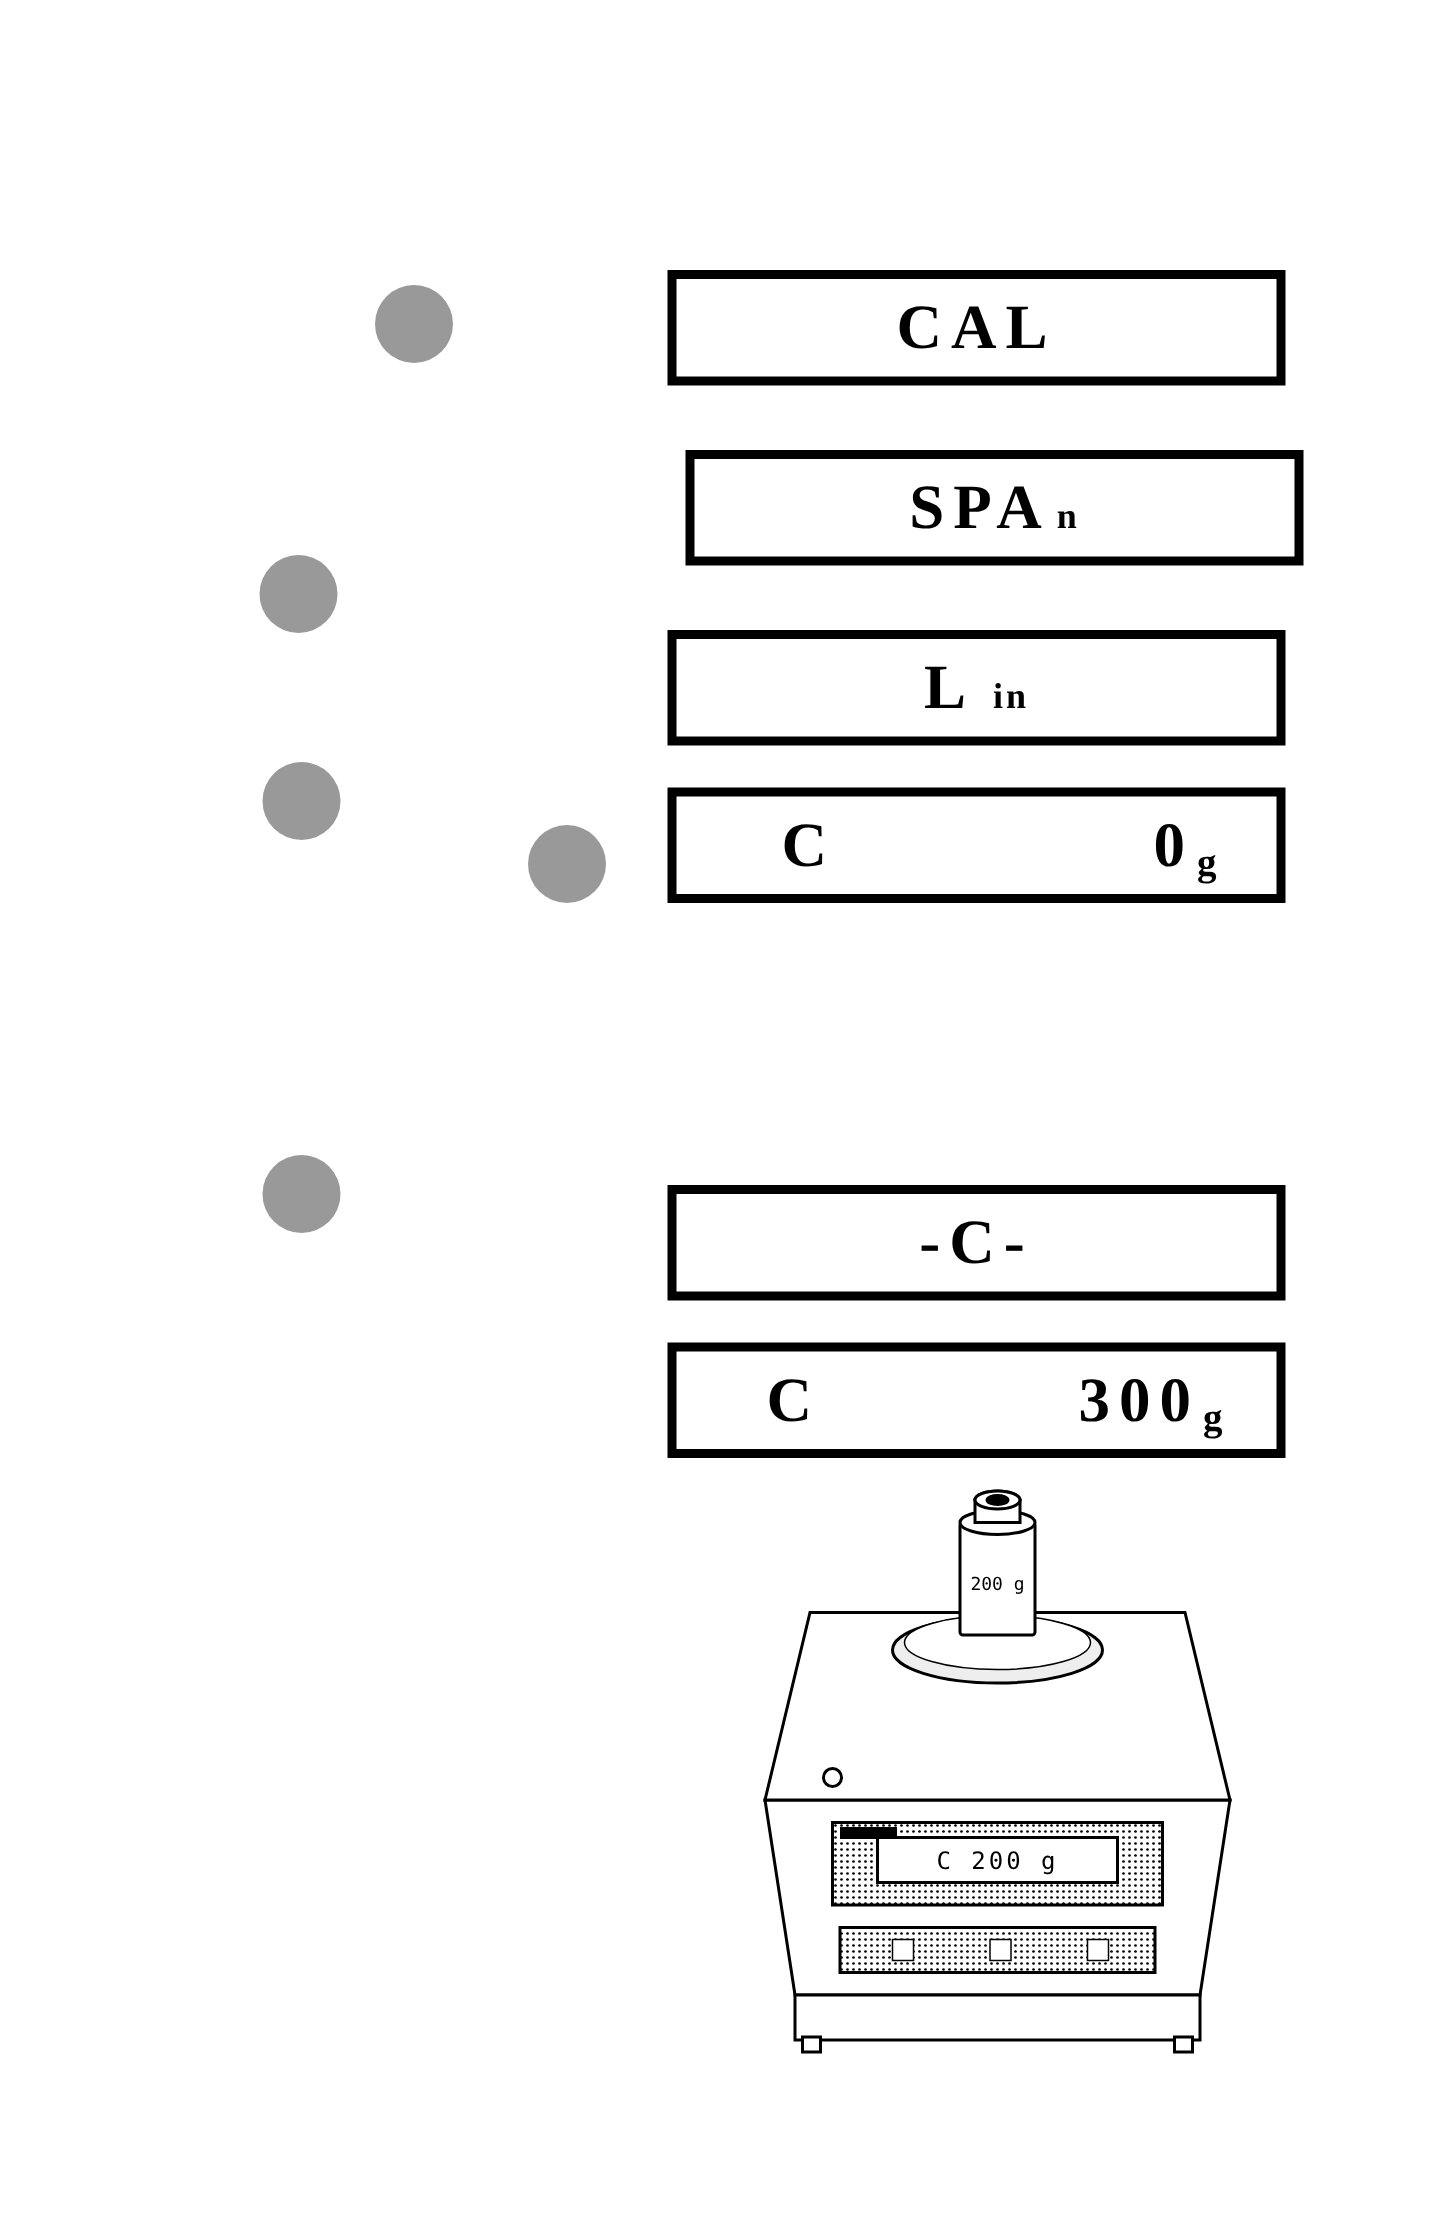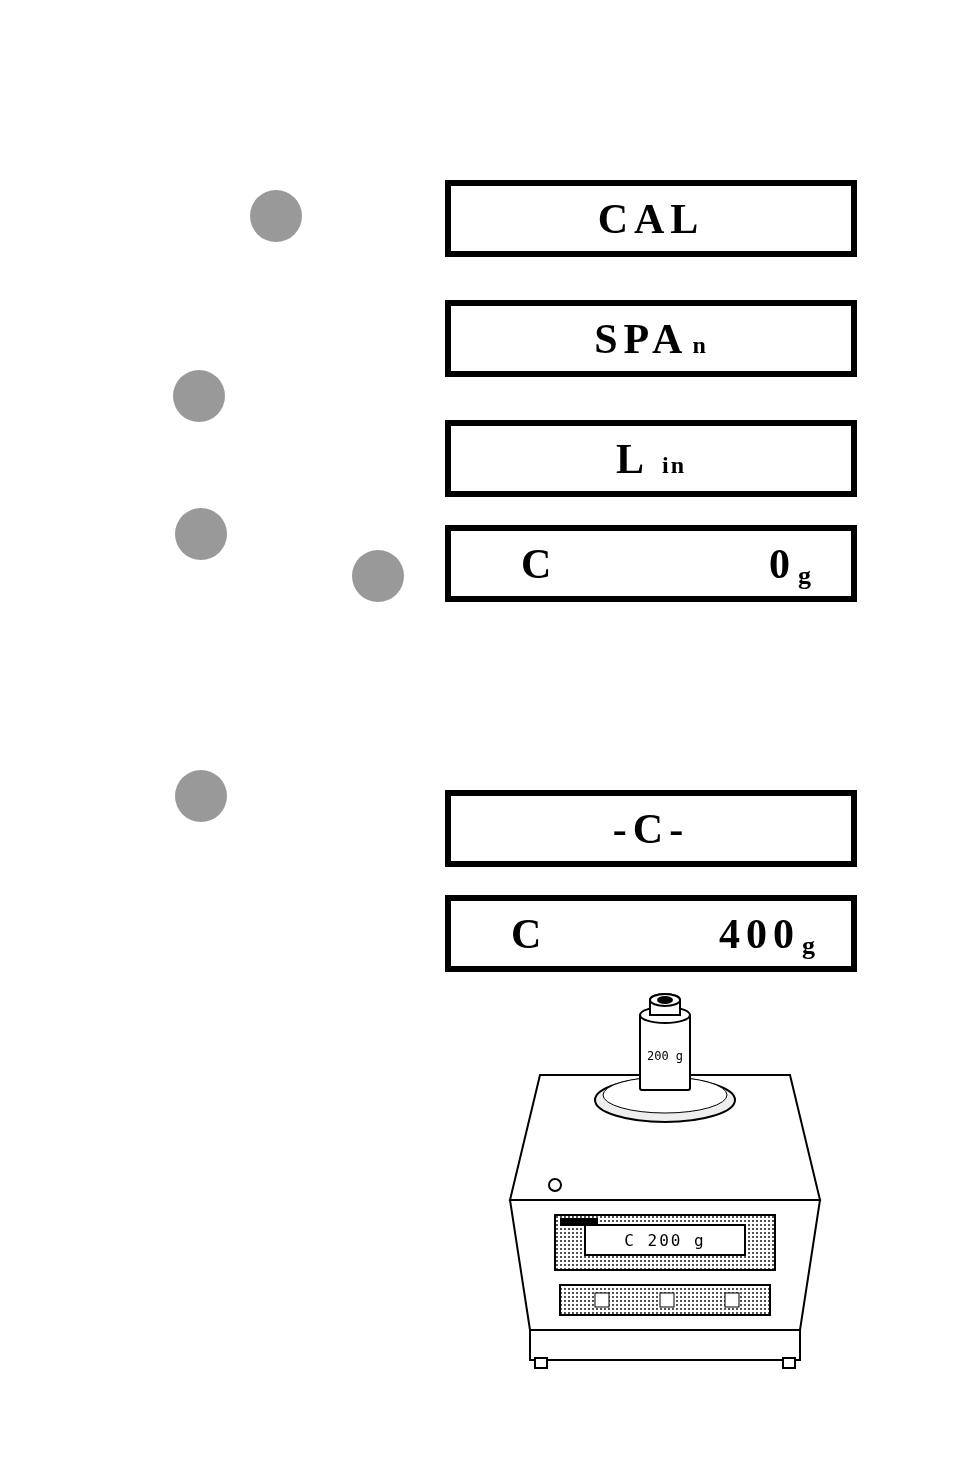--- a/index.html
+++ b/index.html
@@ -66,21 +66,21 @@
 <div class="bullet" style="left:250px; top:190px;"></div>
 <div class="bullet" style="left:173px; top:370px;"></div>
 <div class="bullet" style="left:175px; top:508px;"></div>
 <div class="bullet" style="left:352px; top:550px;"></div>
 <div class="bullet" style="left:175px; top:770px;"></div>
 
 <div class="display-box" style="top:180px;">
   <div class="lcd"><span>CAL</span></div>
 </div>
 
-<div class="display-box" style="top:300px;">
+<div class="display-box" style="top:300px;margin-left:12px;">
   <div class="lcd">
     <span>SPA</span><span class="sub">n</span>
   </div>
 </div>
 
 <div class="display-box" style="top:420px;">
   <div class="lcd">
     <span>L</span><span class="sub"> in</span>
   </div>
 </div>
@@ -96,21 +96,21 @@
 </div>
 
 <div class="display-box" style="top:790px;">
   <div class="lcd"><span>-C-</span></div>
 </div>
 
 <div class="display-box" style="top:895px;">
   <div class="lcd" style="width:100%; justify-content:space-between; padding:0 30px 0 60px; box-sizing:border-box;">
     <span>C</span>
     <span style="display:flex; align-items:baseline; gap:2px;">
-      <span>400</span>
+      <span>300</span>
       <span class="small-g">g</span>
     </span>
   </div>
 </div>
 
 <svg class="scale-illustration" viewBox="0 0 330 420" xmlns="http://www.w3.org/2000/svg">
 
   <g stroke="#000" stroke-width="2" fill="#fff">
     <polygon points="10,240 320,240 300,370 30,370"></polygon>
 

